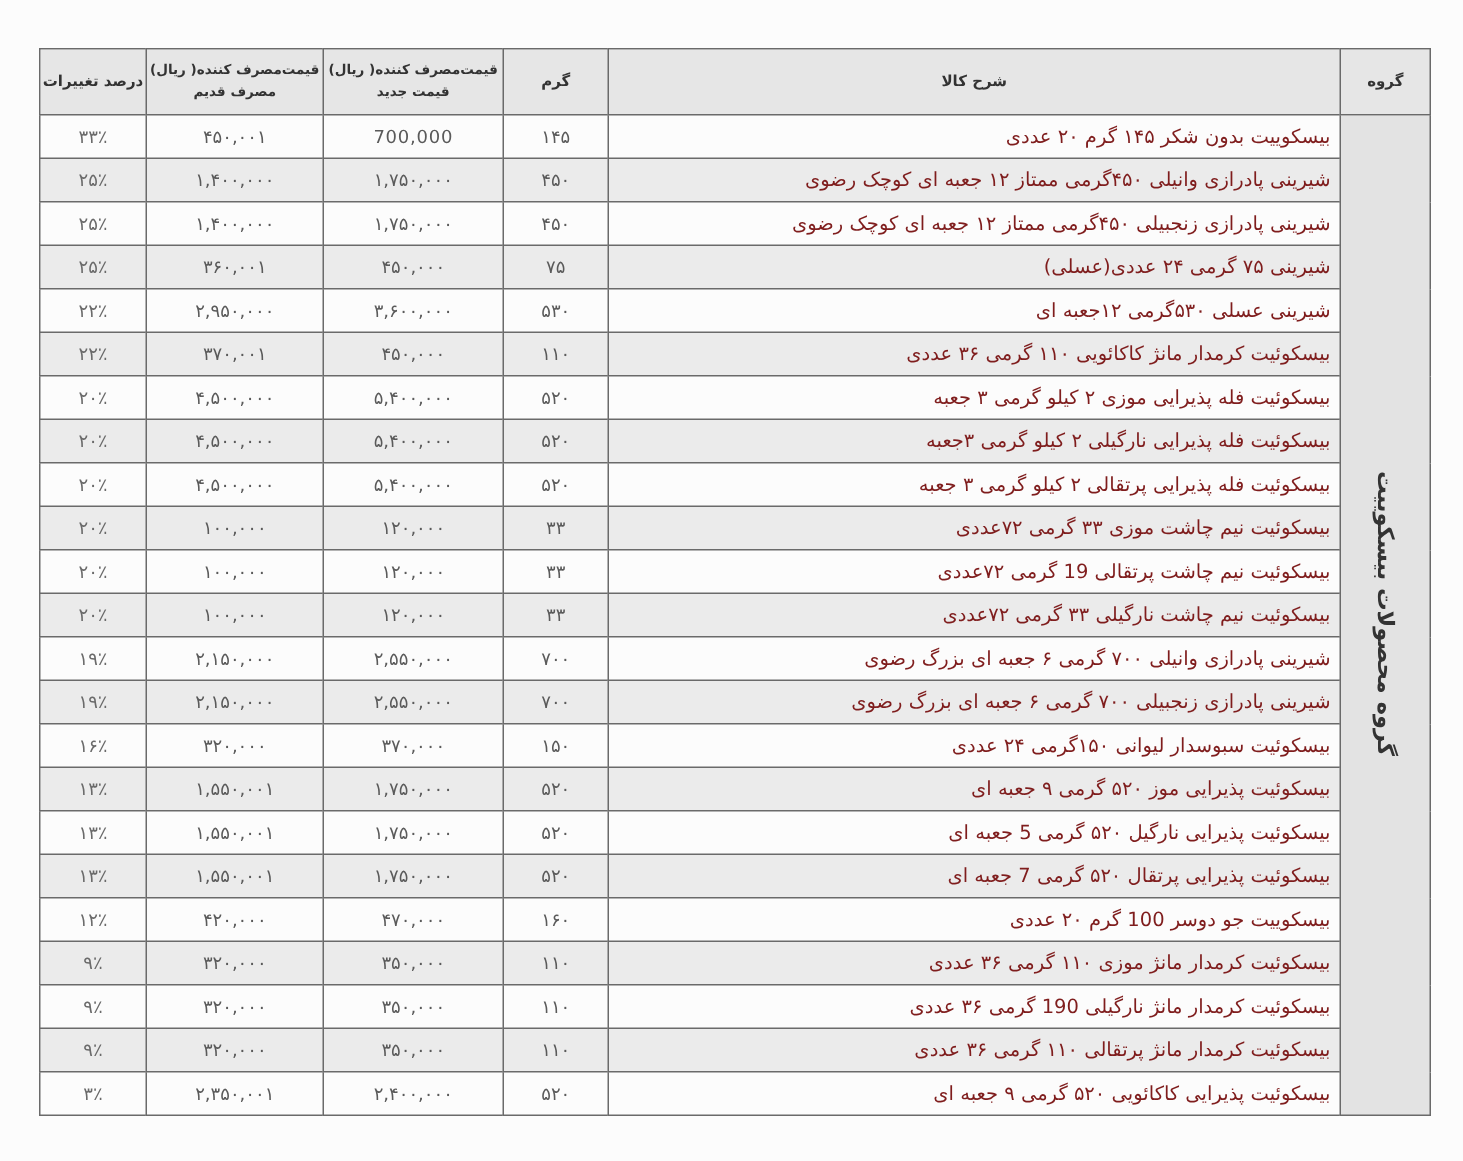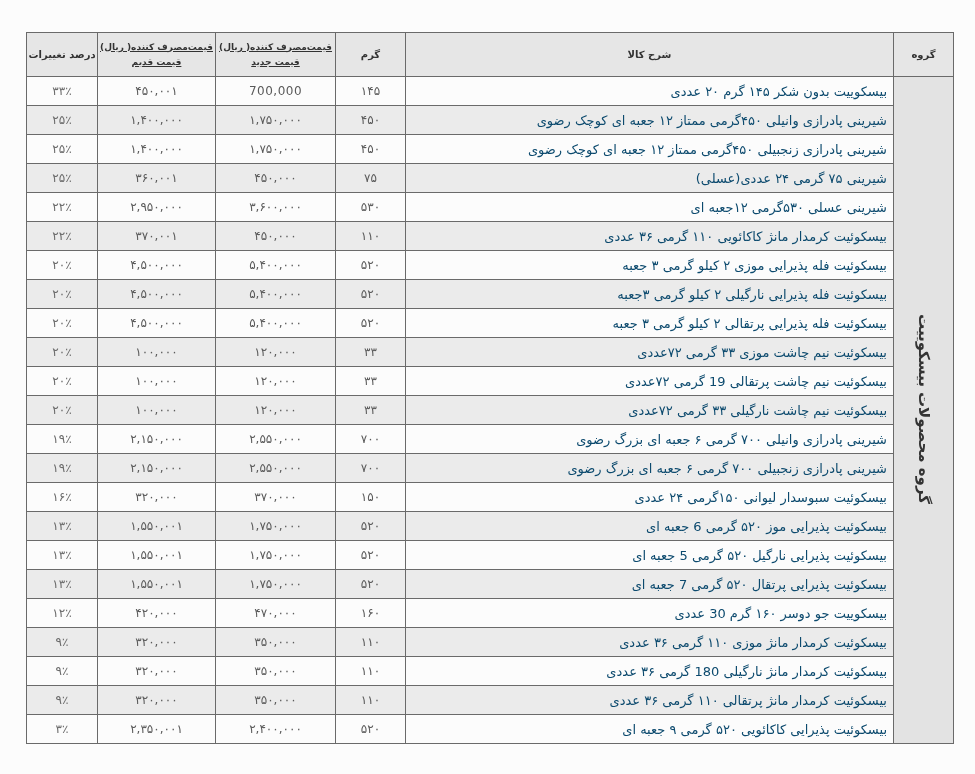--- a/index.html
+++ b/index.html
@@ -44,38 +44,38 @@
     height: 28px;
     font-size: 12px;
     color: #555;
   }
   .price-table tbody tr:nth-child(even) td.shade { background: #ebebeb; }
   .price-table tbody tr:nth-child(odd) td.shade { background: #fcfcfc; }
   .price-table td.desc {
     text-align: right;
     padding-right: 6px;
     font-size: 13px;
-    color: #0c4a6e;
+    color: #7f1d1d;
   }
   .price-table td.num { font-size: 12px; letter-spacing: 0.5px; color: #5a5a5a; }
   .price-table td.pct { font-size: 12px; color: #6a6a6a; }
   .price-table td.group-cell {
     background: #e3e3e3;
     width: 58px;
   }
   .group-label {
     display: inline-block;
     writing-mode: vertical-rl;
     transform: rotate(0deg);
     font-size: 15px;
     font-weight: bold;
     color: #333;
     letter-spacing: 1px;
   }
-  .subline { display: block; font-size: 9px; font-weight: bold; text-decoration: underline; }
+  .subline { display: block; font-size: 9px; font-weight: bold; }
   col.c-group { width: 60px; }
   col.c-desc { width: 488px; }
   col.c-gram { width: 70px; }
   col.c-new { width: 120px; }
   col.c-old { width: 118px; }
   col.c-pct { width: 71px; }
 </style>
 </head>
 <body>
 
@@ -93,21 +93,21 @@
       <tr>
         <th>گروه</th>
         <th class="desc-head">شرح کالا</th>
         <th>گرم</th>
         <th>
           <span class="subline">قیمت‌مصرف کننده( ریال)</span>
           <span class="subline">قیمت جدید</span>
         </th>
         <th>
           <span class="subline">قیمت‌مصرف کننده( ریال)</span>
-          <span class="subline">قیمت قدیم</span>
+          <span class="subline">مصرف قدیم</span>
         </th>
         <th>درصد تغییرات</th>
       </tr>
     </thead>
     <tbody id="table-body">
         <tr>
           <td class="group-cell" rowspan="23"><span class="group-label">گروه محصولات بیسکوییت</span></td>
           <td class="desc shade">بیسکوییت بدون شکر ۱۴۵ گرم ۲۰ عددی</td>
           <td class="num shade">۱۴۵</td>
           <td class="num shade">700,000</td>
@@ -206,56 +206,56 @@
           <td class="pct shade">۱۹٪</td>
         </tr>
         <tr>
           <td class="desc shade">بیسکوئیت سبوسدار لیوانی ۱۵۰گرمی ۲۴ عددی</td>
           <td class="num shade">۱۵۰</td>
           <td class="num shade">۳۷۰,۰۰۰</td>
           <td class="num shade">۳۲۰,۰۰۰</td>
           <td class="pct shade">۱۶٪</td>
         </tr>
         <tr>
-          <td class="desc shade">بیسکوئیت پذیرایی موز ۵۲۰ گرمی 6 جعبه ای</td>
+          <td class="desc shade">بیسکوئیت پذیرایی موز ۵۲۰ گرمی ۹ جعبه ای</td>
           <td class="num shade">۵۲۰</td>
           <td class="num shade">۱,۷۵۰,۰۰۰</td>
           <td class="num shade">۱,۵۵۰,۰۰۱</td>
           <td class="pct shade">۱۳٪</td>
         </tr>
         <tr>
           <td class="desc shade">بیسکوئیت پذیرایی نارگیل ۵۲۰ گرمی 5 جعبه ای</td>
           <td class="num shade">۵۲۰</td>
           <td class="num shade">۱,۷۵۰,۰۰۰</td>
           <td class="num shade">۱,۵۵۰,۰۰۱</td>
           <td class="pct shade">۱۳٪</td>
         </tr>
         <tr>
           <td class="desc shade">بیسکوئیت پذیرایی پرتقال ۵۲۰ گرمی 7 جعبه ای</td>
           <td class="num shade">۵۲۰</td>
           <td class="num shade">۱,۷۵۰,۰۰۰</td>
           <td class="num shade">۱,۵۵۰,۰۰۱</td>
           <td class="pct shade">۱۳٪</td>
         </tr>
         <tr>
-          <td class="desc shade">بیسکوییت جو دوسر ۱۶۰ گرم 30 عددی</td>
+          <td class="desc shade">بیسکوییت جو دوسر 100 گرم ۲۰ عددی</td>
           <td class="num shade">۱۶۰</td>
           <td class="num shade">۴۷۰,۰۰۰</td>
           <td class="num shade">۴۲۰,۰۰۰</td>
           <td class="pct shade">۱۲٪</td>
         </tr>
         <tr>
           <td class="desc shade">بیسکوئیت کرمدار مانژ موزی ۱۱۰ گرمی ۳۶ عددی</td>
           <td class="num shade">۱۱۰</td>
           <td class="num shade">۳۵۰,۰۰۰</td>
           <td class="num shade">۳۲۰,۰۰۰</td>
           <td class="pct shade">۹٪</td>
         </tr>
         <tr>
-          <td class="desc shade">بیسکوئیت کرمدار مانژ نارگیلی 180 گرمی ۳۶ عددی</td>
+          <td class="desc shade">بیسکوئیت کرمدار مانژ نارگیلی 190 گرمی ۳۶ عددی</td>
           <td class="num shade">۱۱۰</td>
           <td class="num shade">۳۵۰,۰۰۰</td>
           <td class="num shade">۳۲۰,۰۰۰</td>
           <td class="pct shade">۹٪</td>
         </tr>
         <tr>
           <td class="desc shade">بیسکوئیت کرمدار مانژ پرتقالی ۱۱۰ گرمی ۳۶ عددی</td>
           <td class="num shade">۱۱۰</td>
           <td class="num shade">۳۵۰,۰۰۰</td>
           <td class="num shade">۳۲۰,۰۰۰</td>

